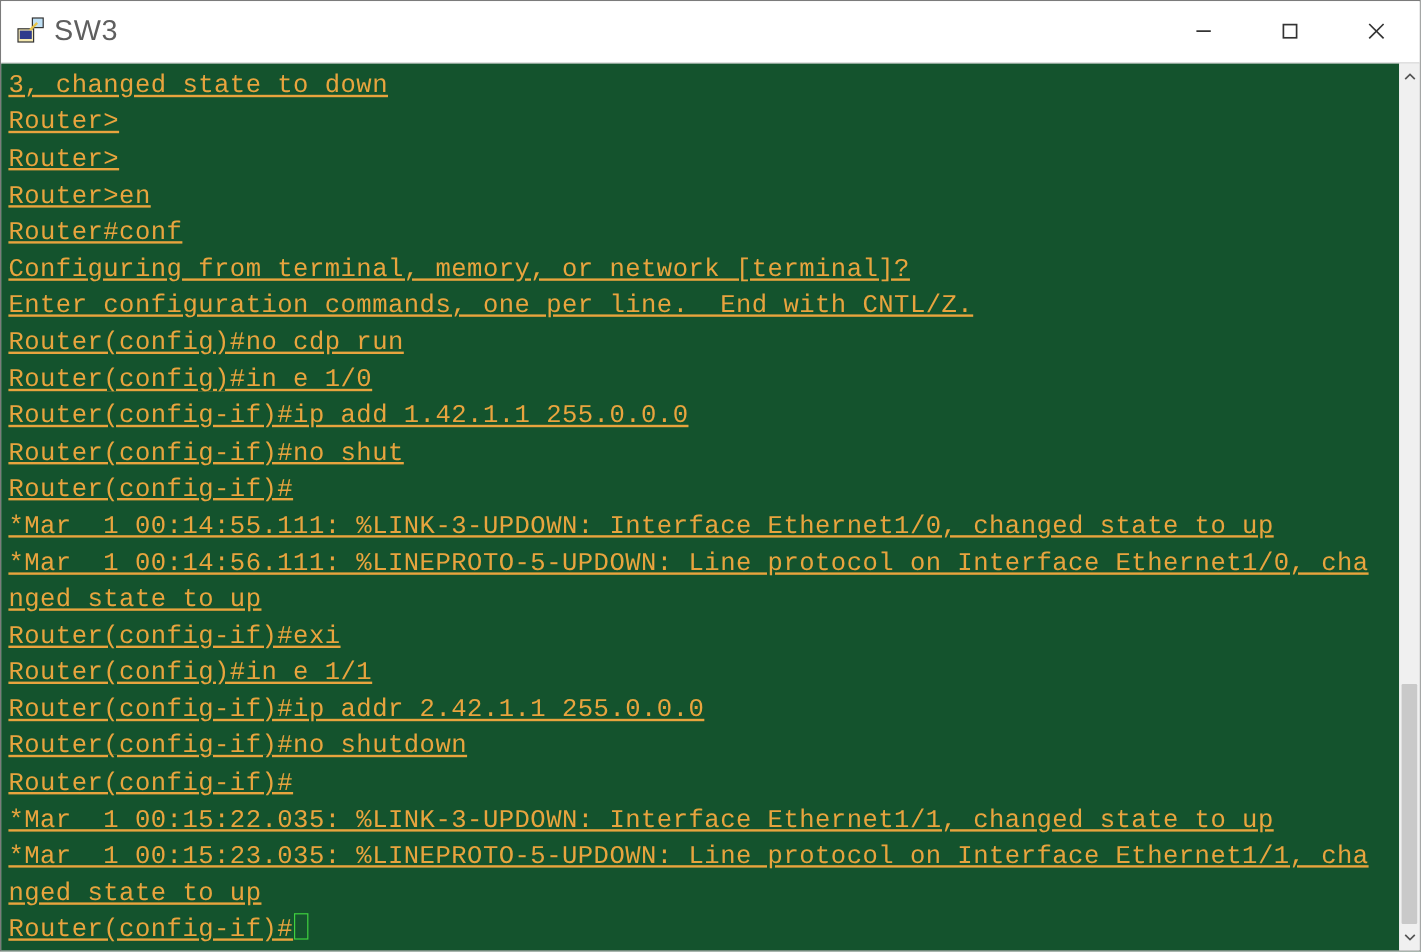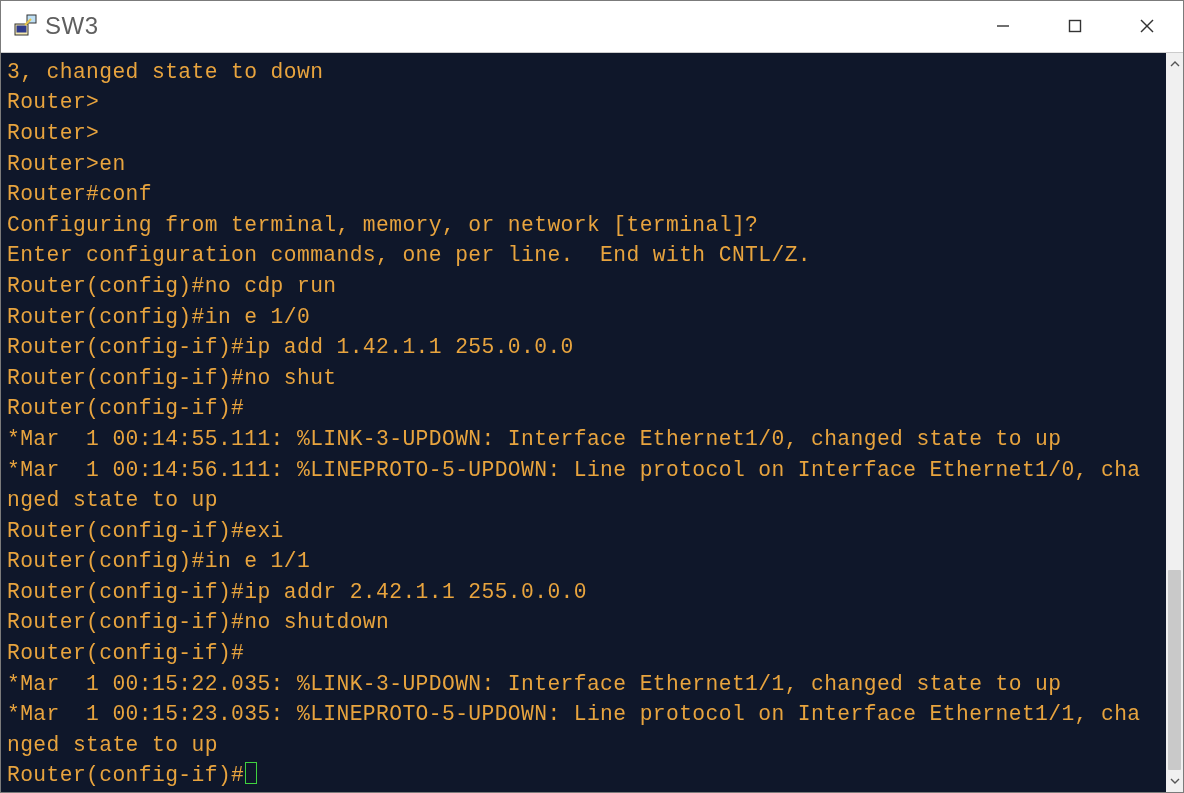--- a/index.html
+++ b/index.html
@@ -54,31 +54,32 @@
     color: #444;
   }
   .win-btn svg { stroke: #333; }
   .client {
     flex: 1 1 auto;
     display: flex;
     min-height: 0;
   }
   .terminal {
     flex: 1 1 auto;
-    background: #0f172a;
+    background: #14532d;
     color: #e8a43e;
     font-family: "Consolas","Courier New",monospace;
     font-size: 21.3px;
     line-height: 30.6px;
     letter-spacing: 0.4px;
     padding: 4px 20px 4px 6px;
     white-space: pre-wrap;
     word-break: break-all;
     overflow: hidden;
     position: relative;
+    text-decoration: underline;
   }
   .cursor {
     display: inline-block;
     width: 12px;
     height: 22px;
     border: 1px solid #3fd23f;
     vertical-align: -3px;
     margin-left: 1px;
   }
   .scrollbar {

